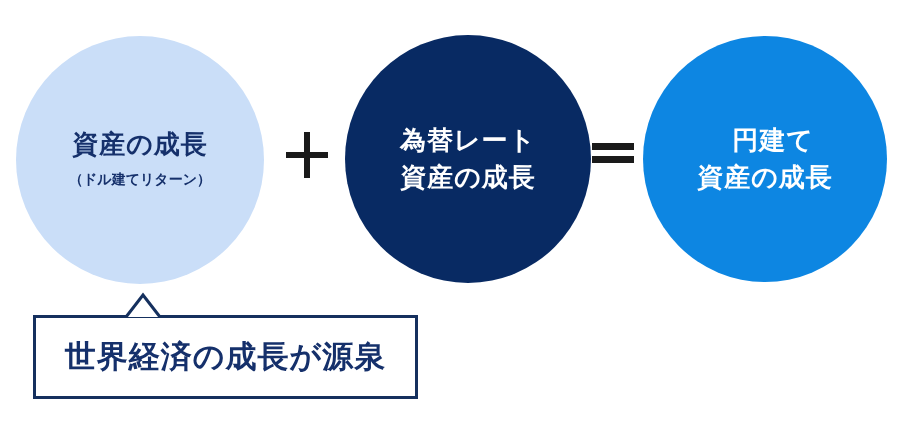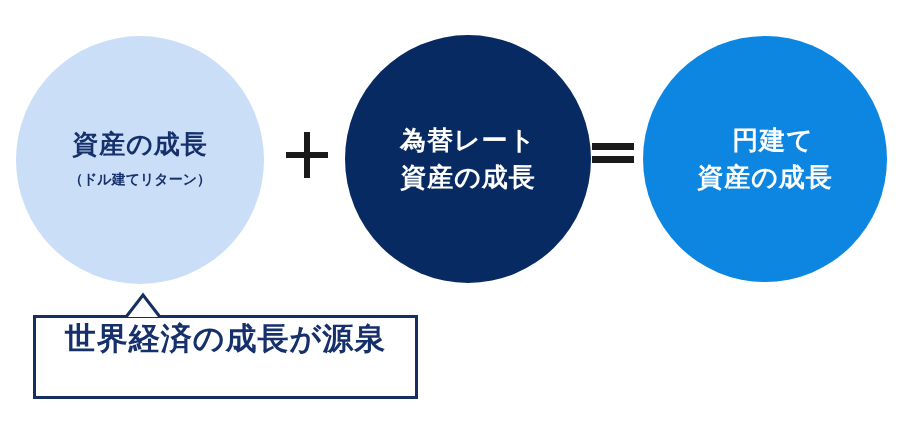--- a/index.html
+++ b/index.html
@@ -52,21 +52,21 @@
   .callout-box {
     position: absolute;
     left: 33px;
     top: 315px;
     width: 385px;
     height: 84px;
     box-sizing: border-box;
     border-style: solid;
     border-width: 3px;
     display: flex;
-    align-items: flex-start;
+    align-items: center;
     justify-content: center;
   }
   .callout-text {
     font-size: 31px;
     font-weight: 700;
     letter-spacing: 1px;
     white-space: nowrap;
   }
   .callout-pointer {
     position: absolute;

